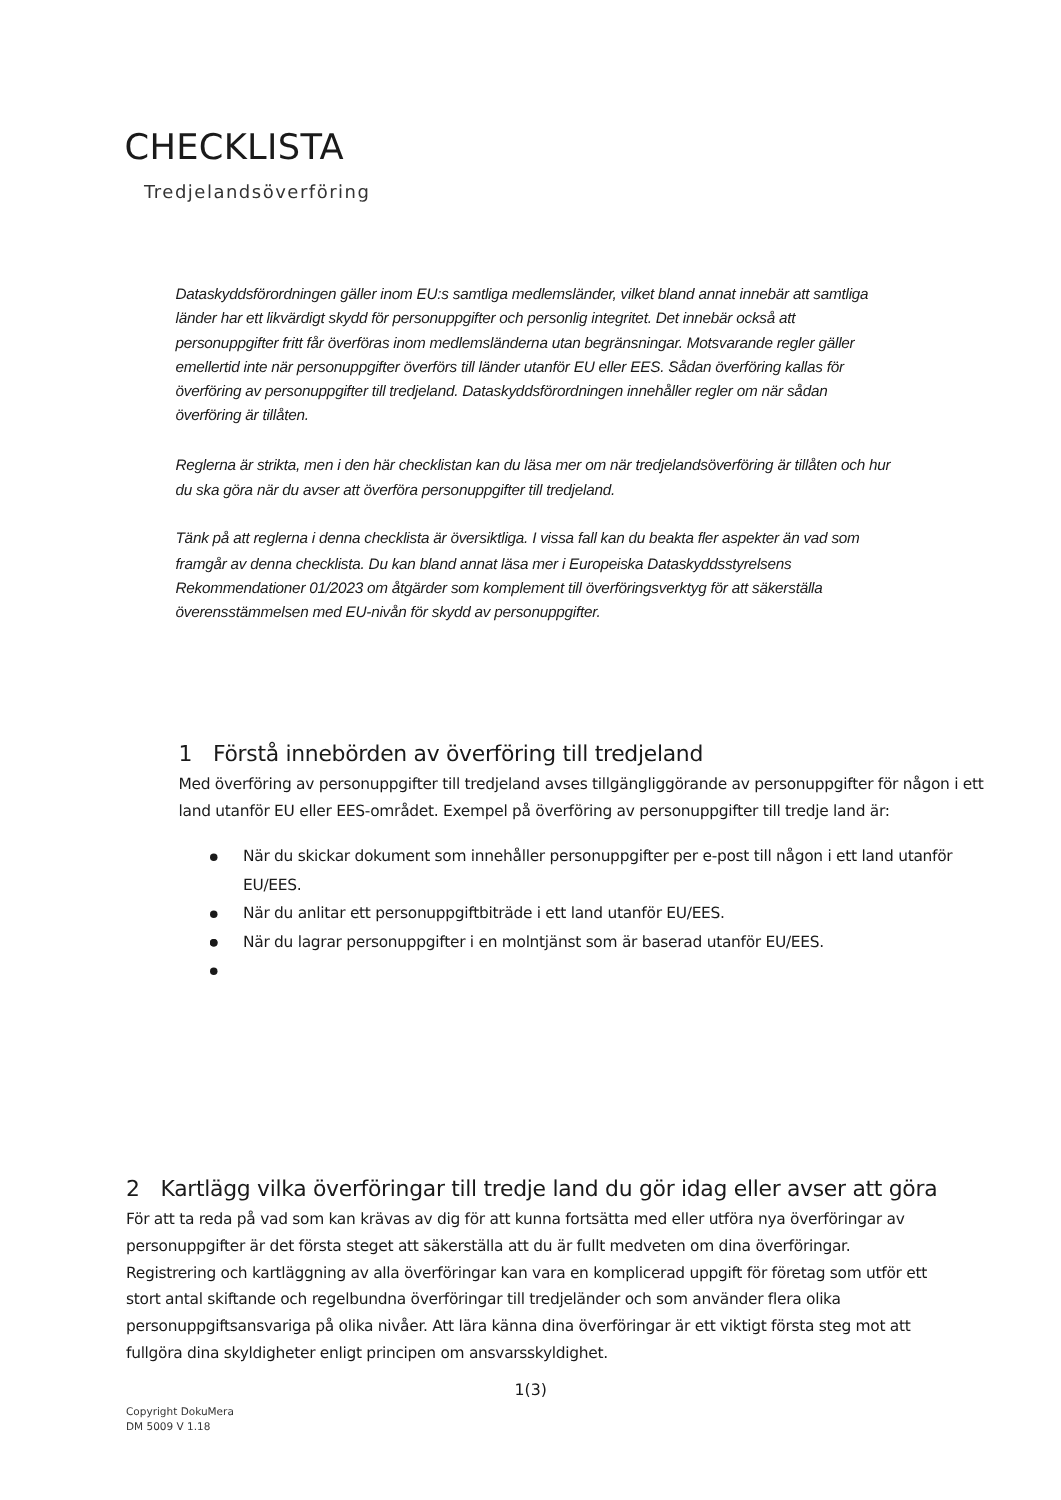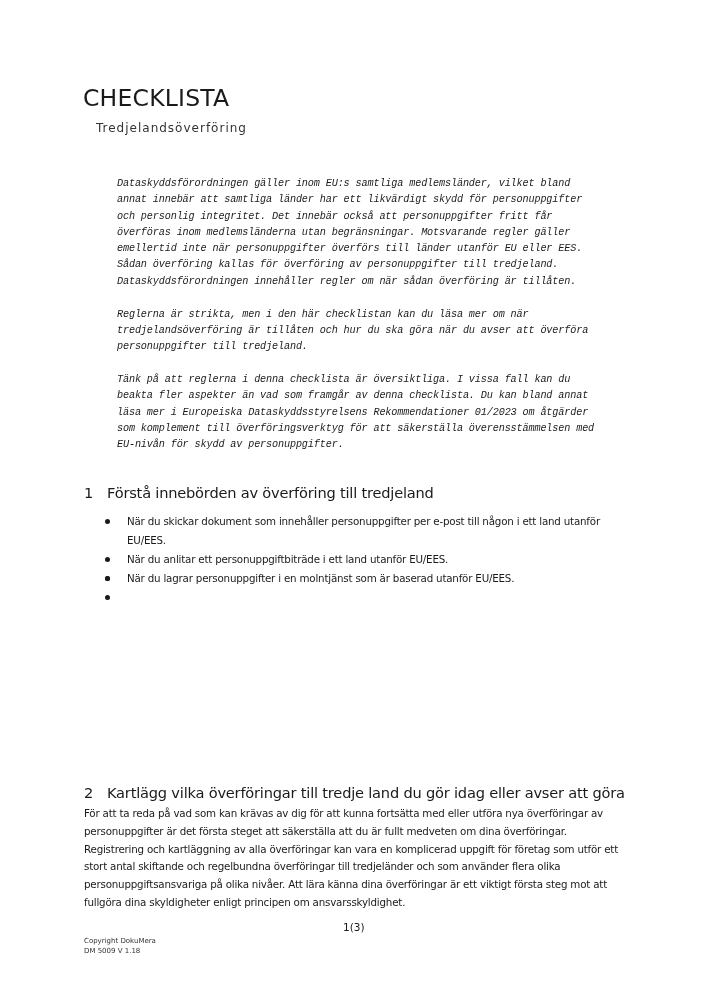--- a/index.html
+++ b/index.html
@@ -37,23 +37,23 @@
       top: 121px;
       font-family: "DejaVu Sans", sans-serif;
       font-size: 12px;
       letter-spacing: 1px;
       color: #333;
       margin: 0;
     }
     .intro {
       position: absolute;
       left: 117px;
-      top: 176px;
+      top: 189px;
       width: 480px;
-      font-family: Liberation Mono, monospace;
+      font-family: Liberation Sans, sans-serif;
       font-style: italic;
       font-size: 10.2px;
       line-height: 16.3px;
       color: #1a1a1a;
     }
     .intro p {
       margin: 0 0 16.5px 0;
       letter-spacing: -0.15px;
     }
     .section {
@@ -125,24 +125,25 @@
 <div class="page">
   <h1 class="doc-title">CHECKLISTA</h1>
   <div class="doc-subtitle">Tredjelandsöverföring</div>
 
   <div class="intro">
     <p>Dataskyddsförordningen gäller inom EU:s samtliga medlemsländer, vilket bland annat innebär att samtliga länder har ett likvärdigt skydd för personuppgifter och personlig integritet. Det innebär också att personuppgifter fritt får överföras inom medlemsländerna utan begränsningar. Motsvarande regler gäller emellertid inte när personuppgifter överförs till länder utanför EU eller EES. Sådan överföring kallas för överföring av personuppgifter till tredjeland. Dataskyddsförordningen innehåller regler om när sådan överföring är tillåten.</p>
     <p>Reglerna är strikta, men i den här checklistan kan du läsa mer om när tredjelandsöverföring är tillåten och hur du ska göra när du avser att överföra personuppgifter till tredjeland.</p>
     <p>Tänk på att reglerna i denna checklista är översiktliga. I vissa fall kan du beakta fler aspekter än vad som framgår av denna checklista. Du kan bland annat läsa mer i Europeiska Dataskyddsstyrelsens Rekommendationer 01/2023 om åtgärder som komplement till överföringsverktyg för att säkerställa överensstämmelsen med EU-nivån för skydd av personuppgifter.</p>
   </div>
 
-  <div class="section" style="top: 484px;">
+  <div class="section" style="top: 494px; margin-left: 35px;">
     <h2>
       <span class="num">1</span><span>Förstå innebörden av överföring till tredjeland</span>
     </h2>
+    <p>Med överföring av personuppgifter till tredjeland avses tillgängliggörande av personuppgifter för någon i ett land utanför EU eller EES-området. Exempel på överföring av personuppgifter till tredje land är:</p>
     <ul class="bullets">
       <li><span class="dot"></span><span>När du skickar dokument som innehåller personuppgifter per e-post till någon i ett land utanför EU/EES.</span></li>
       <li><span class="dot"></span><span>När du anlitar ett personuppgiftbiträde i ett land utanför EU/EES.</span></li>
       <li><span class="dot"></span></li>
       <li><span class="dot"></span><span>När du lagrar personuppgifter i en molntjänst som är baserad utanför EU/EES.</span></li>
       <li><span class="dot"></span></li>
     </ul>
   </div>
 
   <div class="section" style="top: 737px; margin-top: 47px;">

